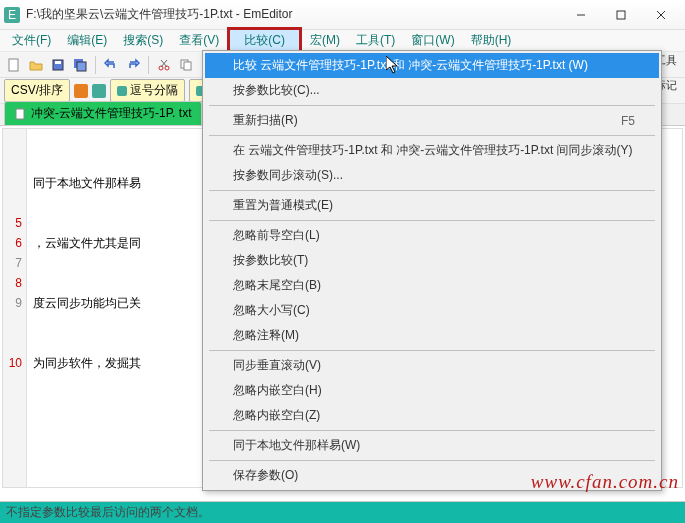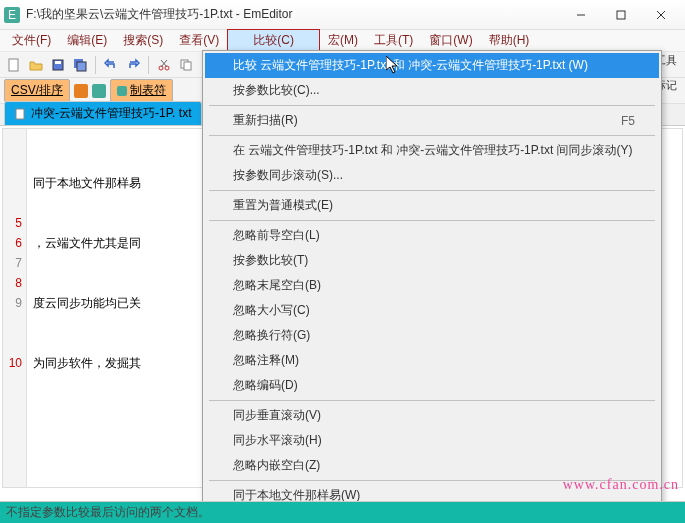--- a/index.html
+++ b/index.html
@@ -4,50 +4,50 @@
 <style>
 * { margin: 0; padding: 0; box-sizing: border-box; font-family: "Microsoft YaHei", "SimSun", sans-serif; font-size: 12px; }
 body { width: 685px; height: 523px; background: #fff; overflow: hidden; position: relative; }
 
 .titlebar { height: 30px; background: linear-gradient(#fff, #f5f5f5); display: flex; align-items: center; padding: 0 4px; border-bottom: 1px solid #e0e0e0; }
 .titlebar .icon { width: 16px; height: 16px; margin-right: 6px; display: flex; align-items: center; justify-content: center; }
 .titlebar .title { flex: 1; color: #333; }
 .titlebar .winbtn { width: 40px; height: 28px; display: flex; align-items: center; justify-content: center; color: #333; }
 
 .menubar { height: 22px; display: flex; align-items: center; padding: 0 4px; background: #f8f8f8; border-bottom: 1px solid #e8e8e8; }
-.menubar .menuitem { padding: 3px 8px; color: #7f1d1d; cursor: default; }
-.menubar .menuitem.active { background: #cce8ff; border: 1px solid #b91c1c; padding: 2px 25px; }
+.menubar .menuitem { padding: 3px 8px; color: #0f766e; cursor: default; }
+.menubar .menuitem.active { background: #cce8ff; border: 3px solid #b91c1c; padding: 2px 14px; }
 
 .toolbar { height: 26px; display: flex; align-items: center; padding: 2px 4px; background: #f4f4f4; border-bottom: 1px solid #e0e0e0; gap: 2px; }
 .toolbar .tbtn { width: 20px; height: 20px; display: flex; align-items: center; justify-content: center; border: 1px solid transparent; border-radius: 2px; }
 .toolbar .sep { width: 1px; height: 18px; background: #ccc; margin: 0 3px; }
 
 .toolbar2 { height: 26px; display: flex; align-items: center; padding: 2px 4px; background: #f4f4f4; border-bottom: 1px solid #e0e0e0; gap: 4px; }
-.toolbar2 .tb2btn { padding: 2px 6px; border: 1px solid #b0b0b0; border-radius: 2px; background: #fdba74; display: flex; align-items: center; gap: 3px; text-decoration: underline; }
+.toolbar2 .tb2btn { padding: 2px 6px; border: 1px solid #b0b0b0; border-radius: 2px; background: #fef9c3; display: flex; align-items: center; gap: 3px; }
 .toolbar2 .sq { width: 14px; height: 14px; display: inline-block; border-radius: 2px; }
 
 .tabbar { height: 22px; display: flex; align-items: flex-end; padding: 0 4px; background: #f0f0f0; border-bottom: 1px solid #ccc; }
-.tabbar .tab { padding: 3px 10px; background: #0ea5e9; border: 1px solid #ccc; border-bottom: none; border-radius: 3px 3px 0 0; display: flex; align-items: center; gap: 4px; font-size: 11px; }
+.tabbar .tab { padding: 3px 10px; background: #22c55e; border: 1px solid #ccc; border-bottom: none; border-radius: 3px 3px 0 0; display: flex; align-items: center; gap: 4px; font-size: 11px; }
 
 .editor { display: flex; height: 360px; background: #fff; border: 1px solid #ddd; margin: 2px; }
 .gutter { width: 24px; background: #f4f4f4; border-right: 1px solid #e0e0e0; text-align: right; padding: 4px 4px 0 0; color: #888; }
 .gutter .ln { height: 20px; line-height: 20px; }
 .gutter .ln.mod { color: #c00; }
 .content { flex: 1; padding: 4px 6px; font-family: "SimSun", serif; font-size: 15px; line-height: 20px; color: #000; white-space: pre-wrap; }
 .content .line { height: 20px; }
 
 .statusbar { position: absolute; bottom: 0; left: 0; right: 0; height: 22px; background: #14b8a6; border-top: 1px solid #ccc; display: flex; align-items: center; padding: 0 6px; color: #444; font-size: 11px; }
 
 .dropdown { position: absolute; left: 202px; top: 50px; width: 460px; background: #f0f0f0; border: 1px solid #a0a0a0; box-shadow: 2px 2px 6px rgba(0,0,0,0.25); padding: 2px; }
 .dropdown .mi { padding: 4px 24px 4px 28px; color: #333; display: flex; justify-content: space-between; align-items: center; }
 .dropdown .mi.hl { background: #2a90e8; color: #fff; }
 .dropdown .msep { height: 1px; background: #c0c0c0; margin: 2px 4px; }
 .dropdown .shortcut { color: #666; font-size: 12px; }
 
-.watermark { position: absolute; right: 6px; bottom: 30px; color: #ec4899; font-size: 14px; font-family: serif; letter-spacing: 1px; }
+.watermark { position: absolute; right: 6px; bottom: 30px; color: #b91c1c; font-style: italic; font-size: 19px; font-family: serif; letter-spacing: 1px; }
 
 .rightlabels { position: absolute; right: 8px; top: 53px; display: flex; flex-direction: column; gap: 10px; align-items: flex-end; }
 .rightlabels span { font-size: 11px; color: #333; }
 
 svg { display: block; }
 </style>
 </head>
 <body>
 
 <div class="titlebar">
@@ -160,20 +160,24 @@
 </div>
 
 <div class="toolbar2">
   <div class="tb2btn">
       <span>CSV/排序</span>
     </div>
   <span class="sq" style="background:#e67e22"></span>
   <span class="sq" style="background:#4a9"></span>
   <div class="tb2btn">
       <span class="sq" style="background:#4a9;width:10px;height:10px"></span>
+      <span>逗号分隔</span>
+    </div>
+  <div class="tb2btn">
+      <span class="sq" style="background:#4a9;width:10px;height:10px"></span>
       <span>制表符</span>
     </div>
 </div>
 
 <div class="rightlabels">
   <span>工具</span>
   <span style="display:inline-flex;gap:3px;align-items:center">
       <span style="width:10px;height:10px;background:#e84;display:inline-block;border-radius:2px"></span>
       <span style="background:#ccc;color:#666;padding:0 2px;font-size:10px;border-radius:2px">DP</span>
       <span>标记</span>
@@ -250,34 +254,28 @@
   <div class="mi">
       <span>按参数比较(T)</span>
     </div>
   <div class="mi">
       <span>忽略末尾空白(B)</span>
     </div>
   <div class="mi">
       <span>忽略大小写(C)</span>
     </div>
   <div class="mi">
-      <span>忽略换行符(G)</span>
-    </div>
-  <div class="mi">
       <span>忽略注释(M)</span>
     </div>
-  <div class="mi">
-      <span>忽略编码(D)</span>
-    </div>
   <div class="msep"></div>
   <div class="mi">
       <span>同步垂直滚动(V)</span>
     </div>
   <div class="mi">
-      <span>同步水平滚动(H)</span>
+      <span>忽略内嵌空白(H)</span>
     </div>
   <div class="mi">
       <span>忽略内嵌空白(Z)</span>
     </div>
   <div class="msep"></div>
   <div class="mi">
       <span>同于本地文件那样易(W)</span>
     </div>
   <div class="msep"></div>
   <div class="mi">

